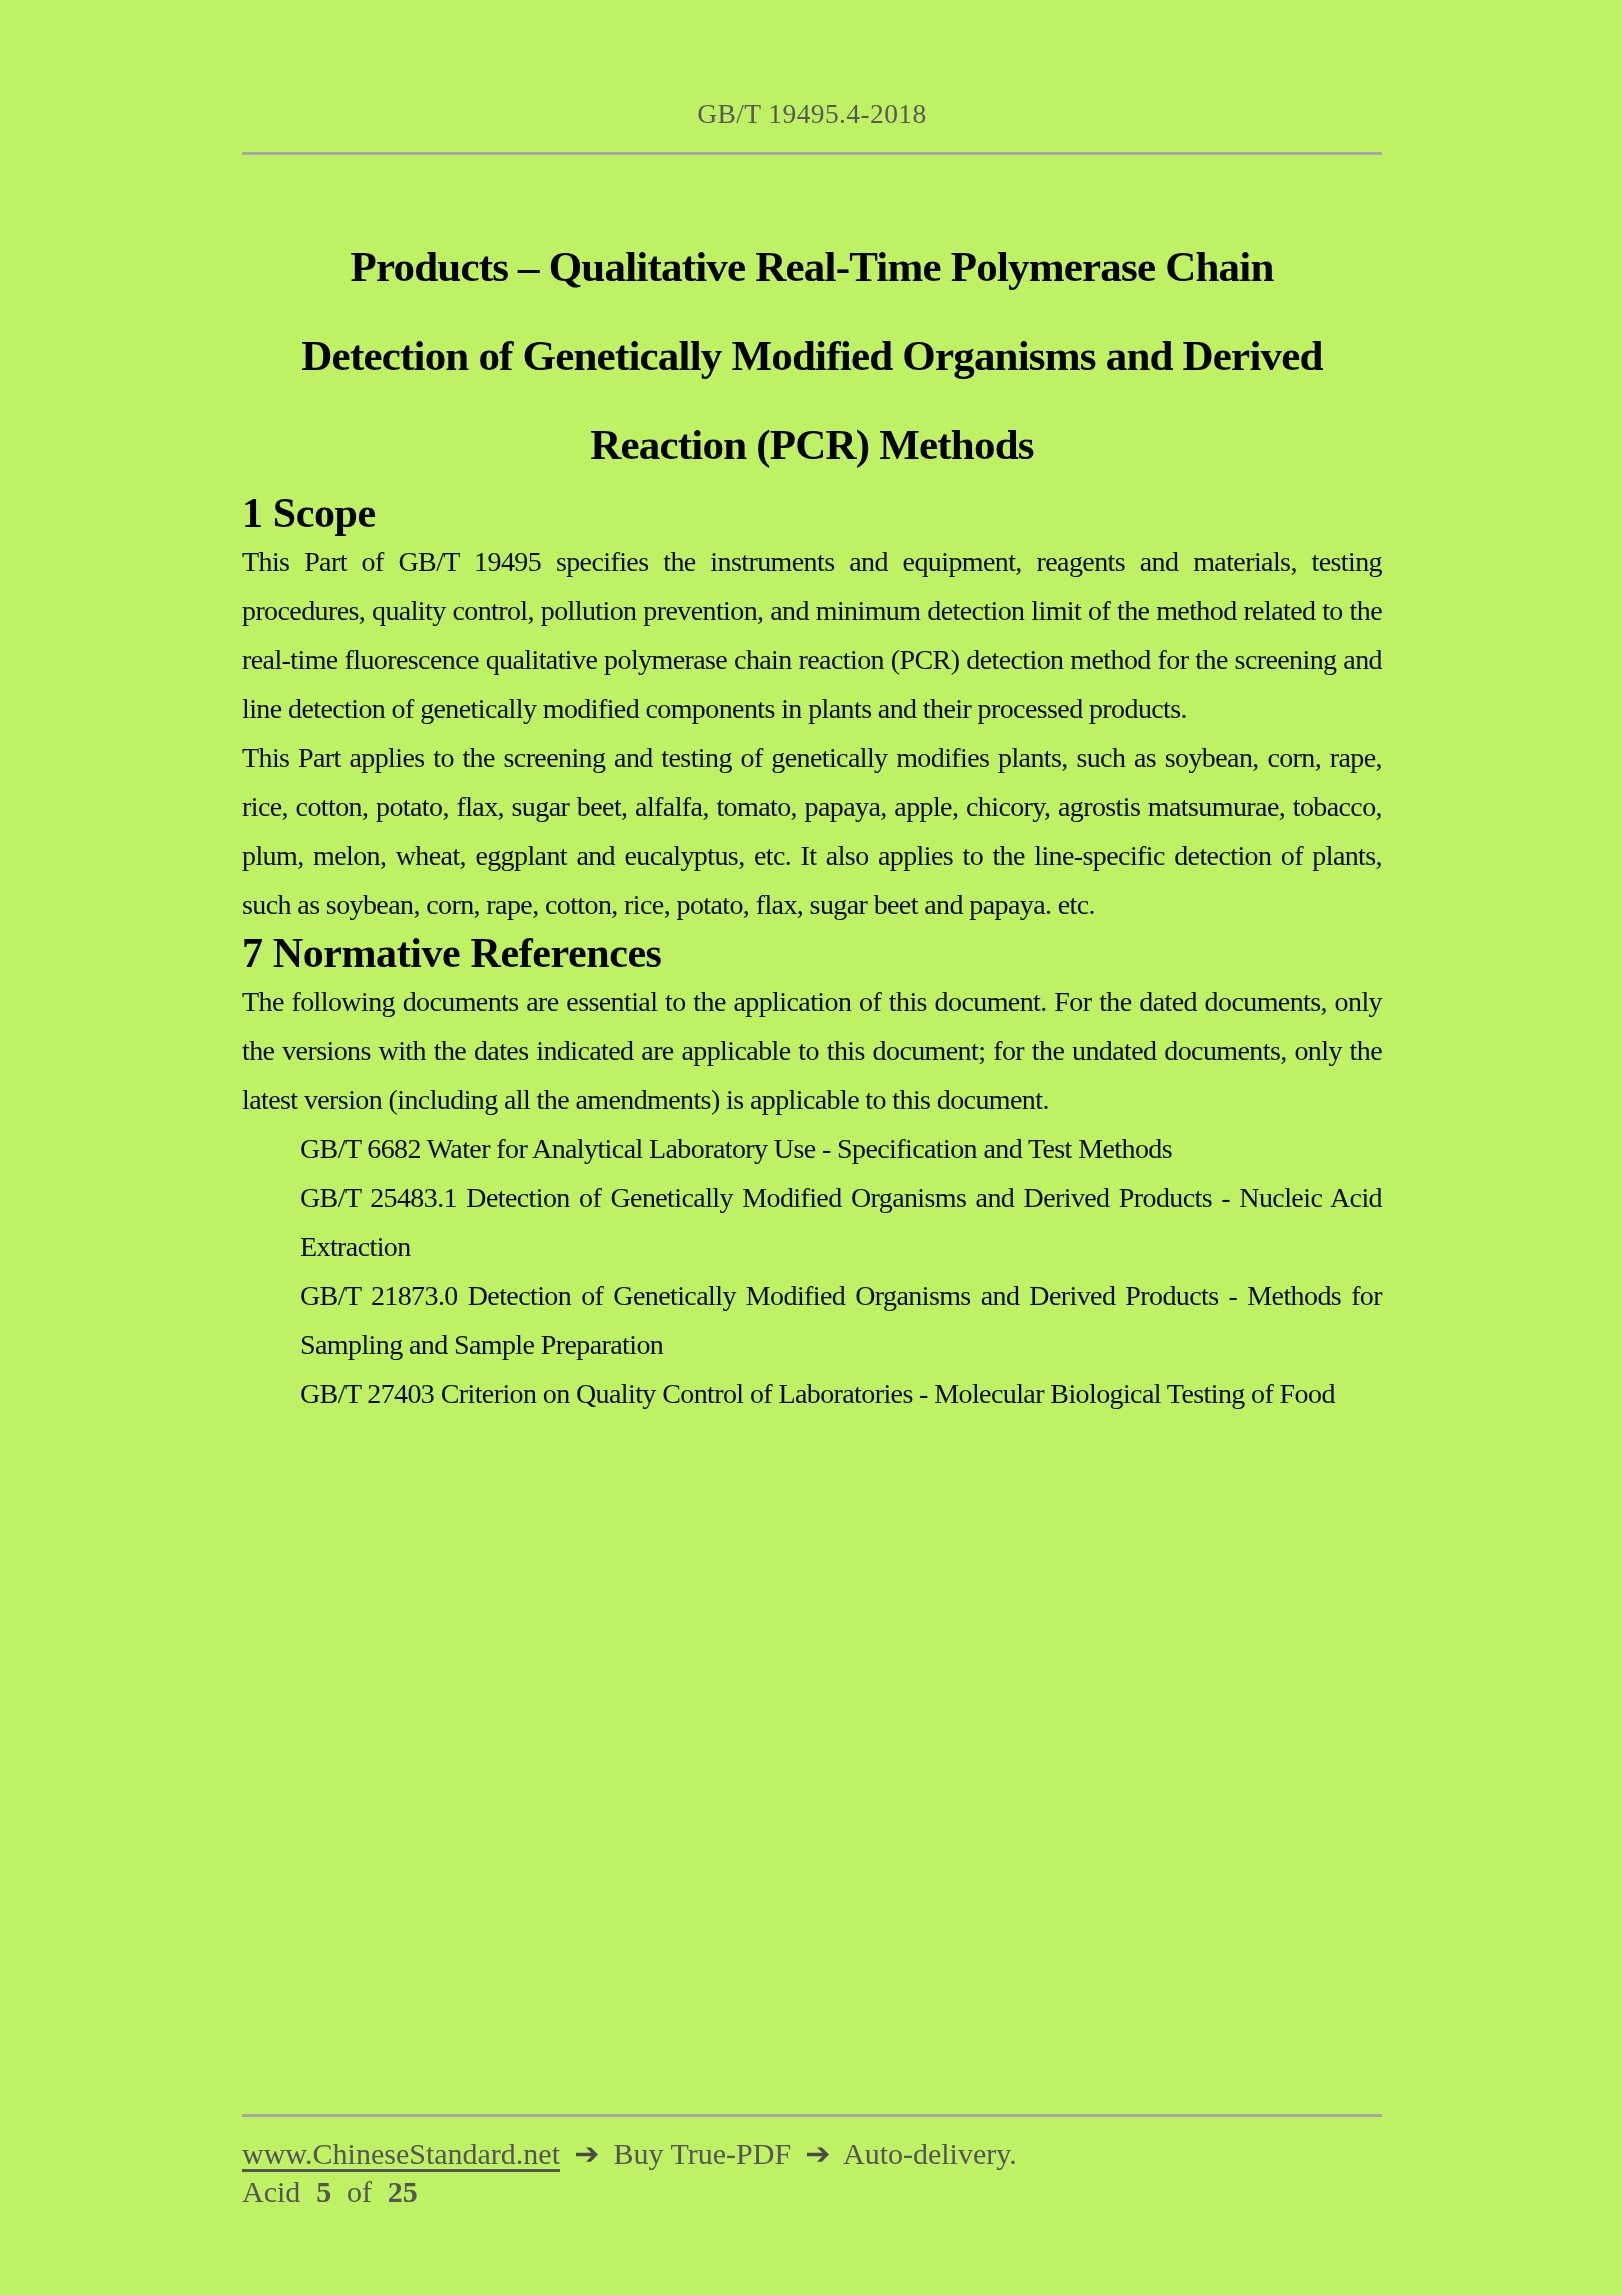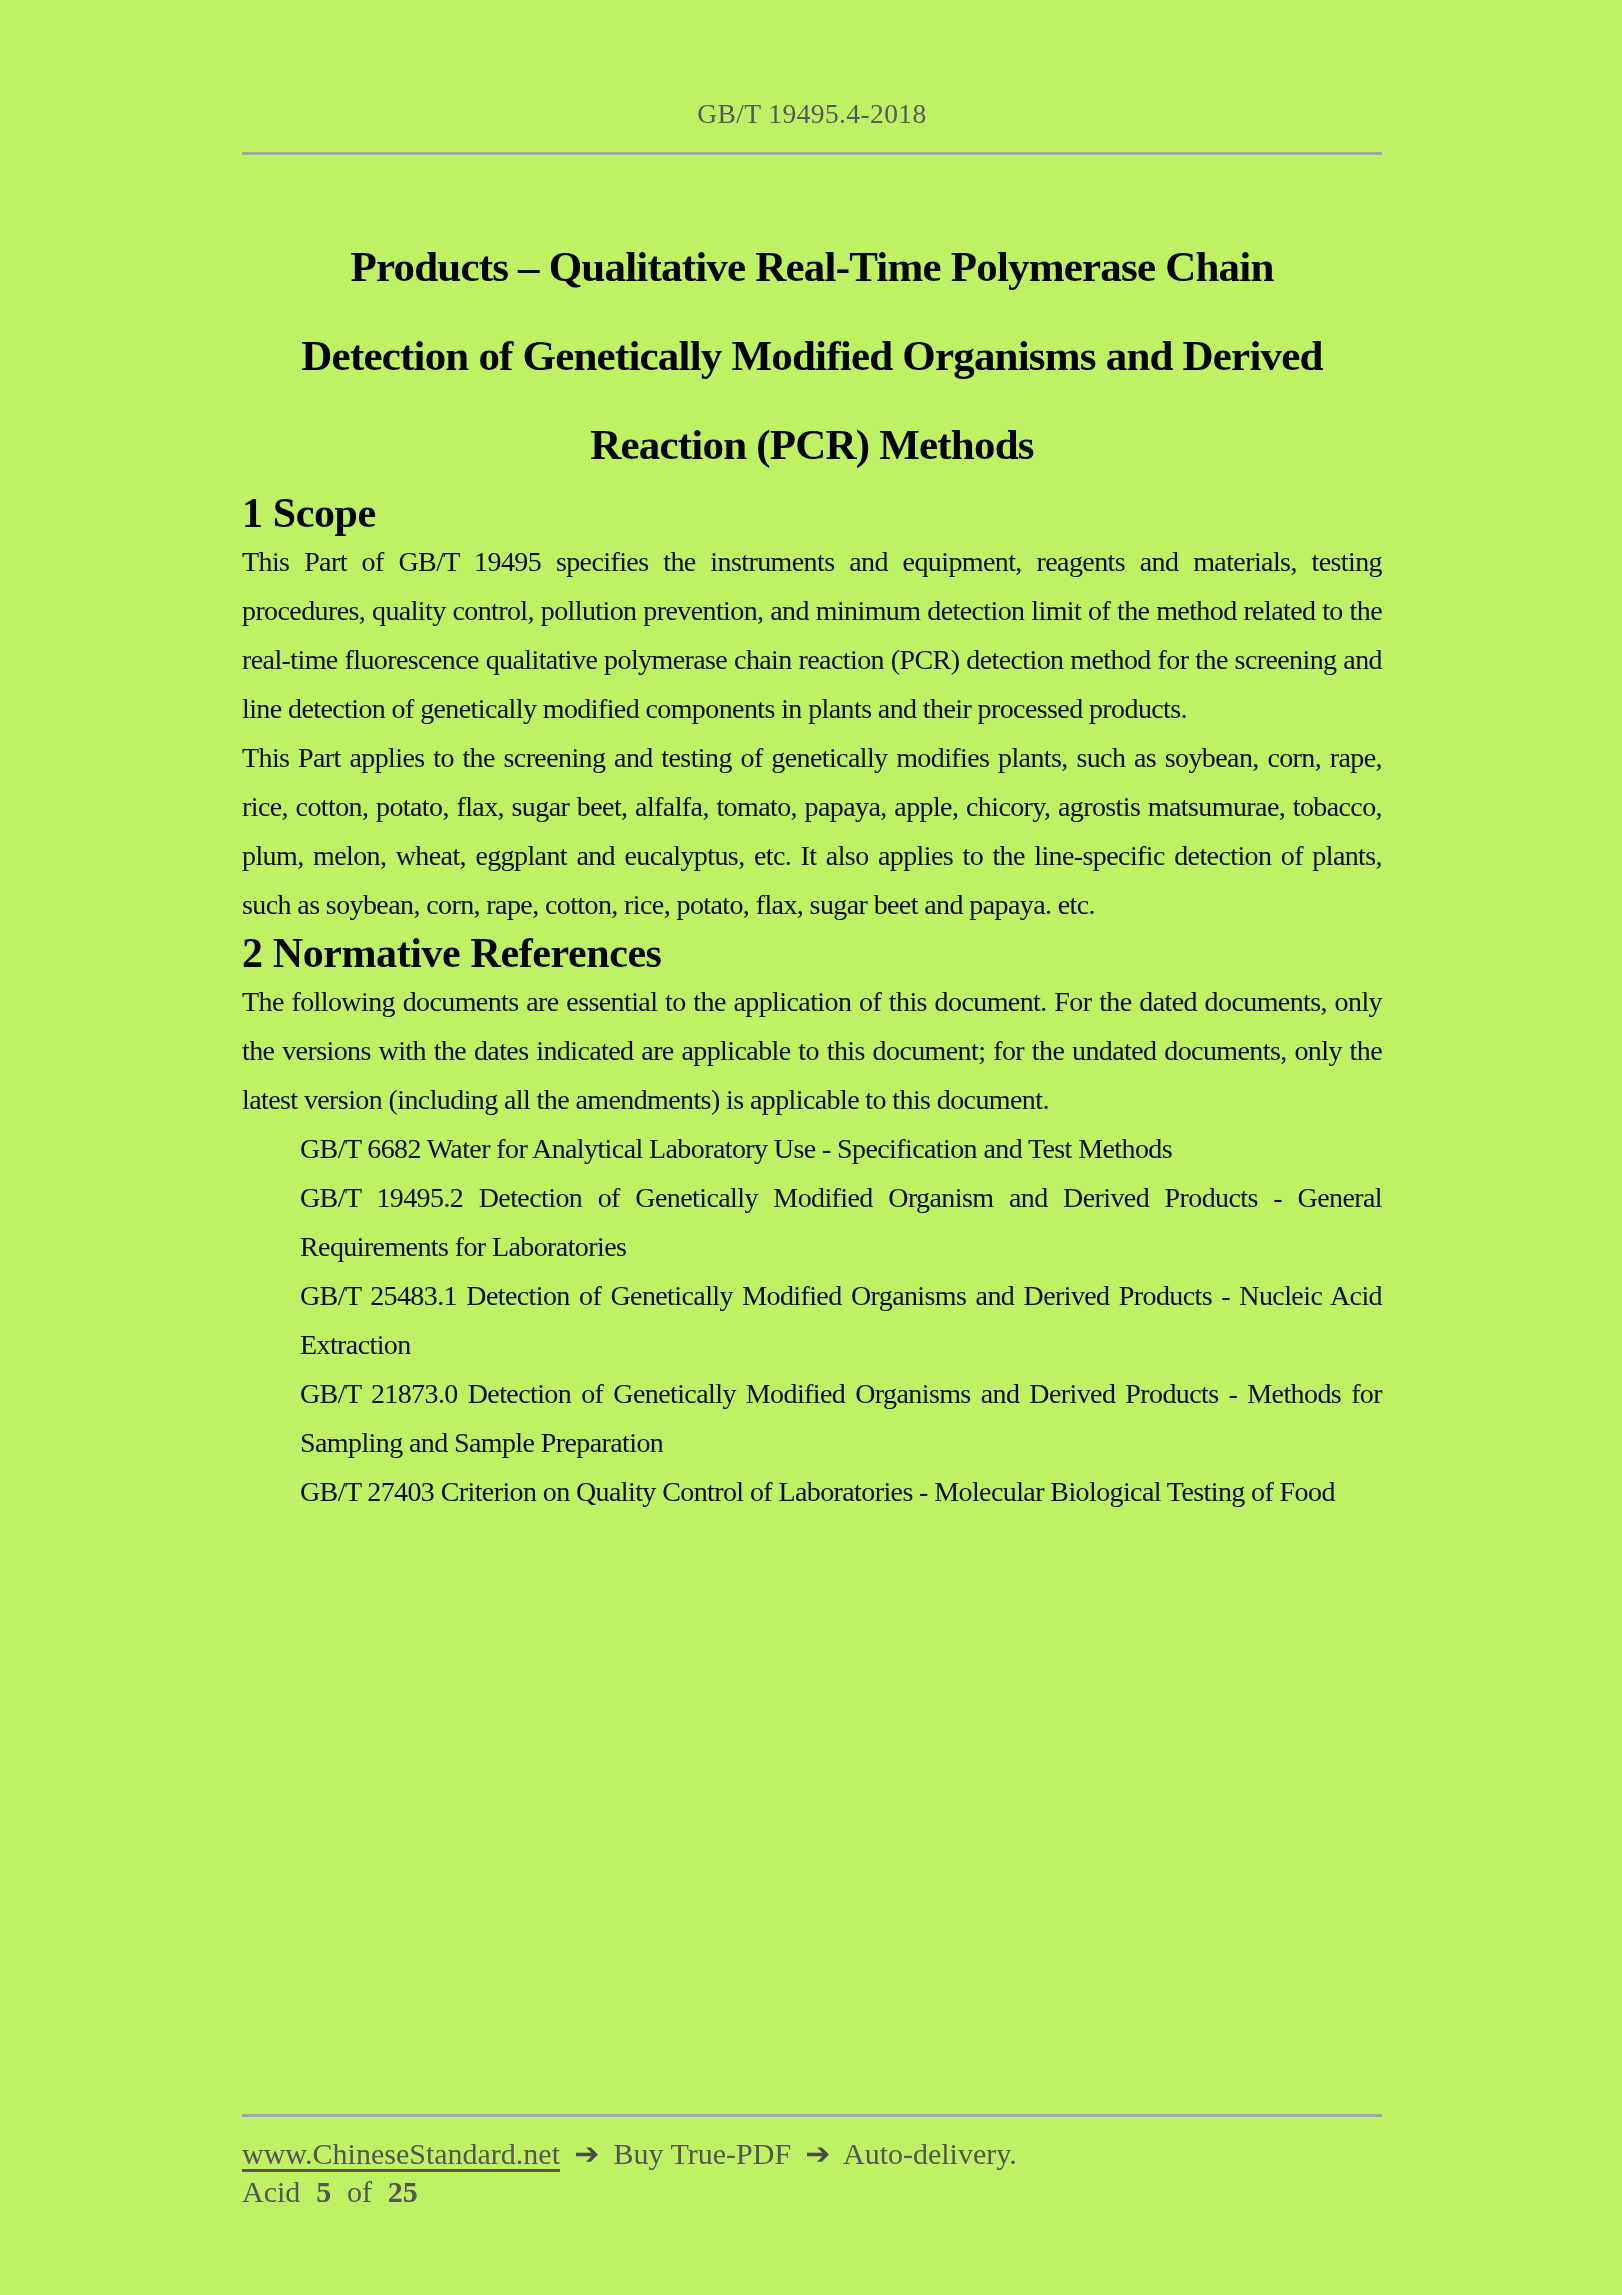--- a/index.html
+++ b/index.html
@@ -120,27 +120,26 @@
       <div>Detection of Genetically Modified Organisms and Derived</div>
       <div>Reaction (PCR) Methods</div>
     </div>
 
     <h2 class="section-heading heading-scope">1 Scope</h2>
 
     <p class="body-par par-first">This Part of GB/T 19495 specifies the instruments and equipment, reagents and materials, testing procedures, quality control, pollution prevention, and minimum detection limit of the method related to the real-time fluorescence qualitative polymerase chain reaction (PCR) detection method for the screening and line detection of genetically modified components in plants and their processed products.</p>
 
     <p class="body-par par-next">This Part applies to the screening and testing of genetically modifies plants, such as soybean, corn, rape, rice, cotton, potato, flax, sugar beet, alfalfa, tomato, papaya, apple, chicory, agrostis matsumurae, tobacco, plum, melon, wheat, eggplant and eucalyptus, etc. It also applies to the line-specific detection of plants, such as soybean, corn, rape, cotton, rice, potato, flax, sugar beet and papaya. etc.</p>
 
-    <h2 class="section-heading heading-normative">2 Normative References</h2>
+    <h2 class="section-heading heading-normative">7 Normative References</h2>
 
     <p class="body-par par-first">The following documents are essential to the application of this document. For the dated documents, only the versions with the dates indicated are applicable to this document; for the undated documents, only the latest version (including all the amendments) is applicable to this document.</p>
 
     <p class="body-par reference">GB/T 6682 Water for Analytical Laboratory Use - Specification and Test Methods</p>
 
-    <p class="body-par reference">GB/T 19495.2 Detection of Genetically Modified Organism and Derived Products - General Requirements for Laboratories</p>
 
     <p class="body-par reference">GB/T 25483.1 Detection of Genetically Modified Organisms and Derived Products - Nucleic Acid Extraction</p>
 
     <p class="body-par reference">GB/T 21873.0 Detection of Genetically Modified Organisms and Derived Products - Methods for Sampling and Sample Preparation</p>
 
     <p class="body-par reference">GB/T 27403 Criterion on Quality Control of Laboratories - Molecular Biological Testing of Food</p>
 
   </div>
 
   <hr class="rule footer-rule">

